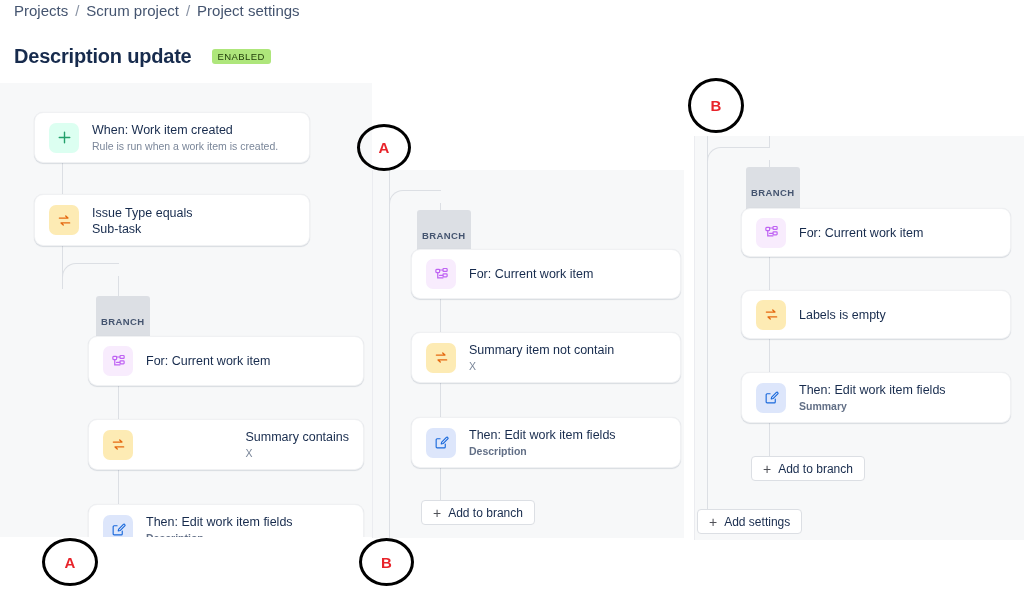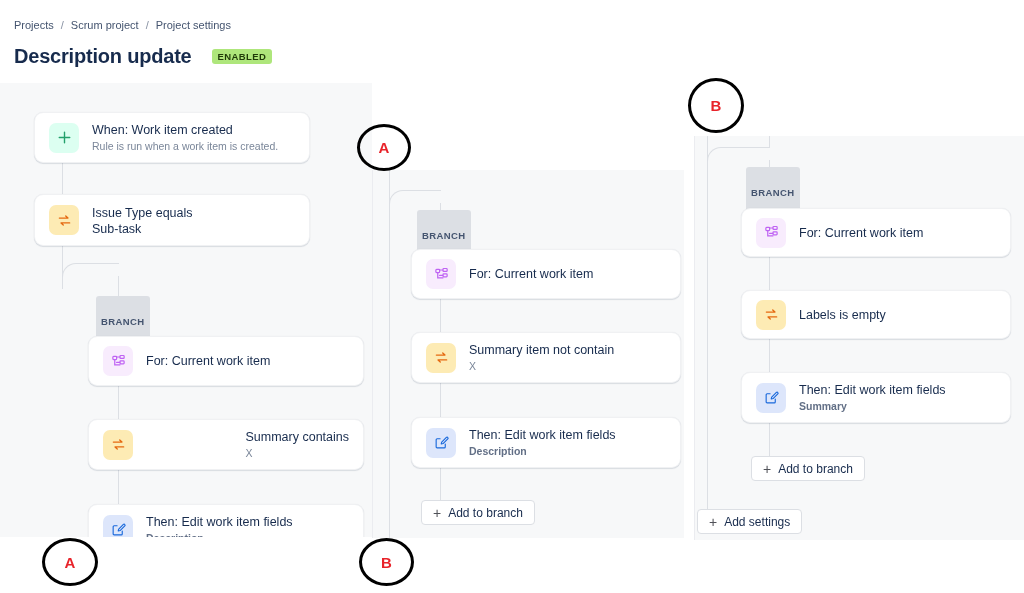--- a/index.html
+++ b/index.html
@@ -14,26 +14,26 @@
   #root {
     position: relative;
     width: 1024px;
     height: 593px;
     background: #ffffff;
   }
 
   
   .breadcrumb {
     position: absolute;
-    left: 14px; top: 15px;
+    left: 14px; top: 0px;
     height: 20px;
     display: flex;
     align-items: center;
     gap: 7px;
-    font-size: 11px;
+    font-size: 15px;
     color: #44546f;
     white-space: nowrap;
     z-index: 30;
   }
   .breadcrumb .crumb { color: #44546f; }
   .breadcrumb .sep { color: #8993a4; }
 
   
   .panel {
     position: absolute;
@@ -103,21 +103,21 @@
     font-weight: 700;
     color: #172b4d;
     letter-spacing: -0.2px;
     line-height: 24px;
   }
   .badge-enabled {
     display: inline-block;
     background: #aee67b;
     color: #1f3b08;
     font-size: 9.5px;
-    font-weight: 700;
+    font-weight: 400;
     letter-spacing: 0.4px;
     padding: 2px 6px 2px 6px;
     border-radius: 3px;
     line-height: 11px;
   }
 
   
   .vline {
     position: absolute;
     width: 1px;

